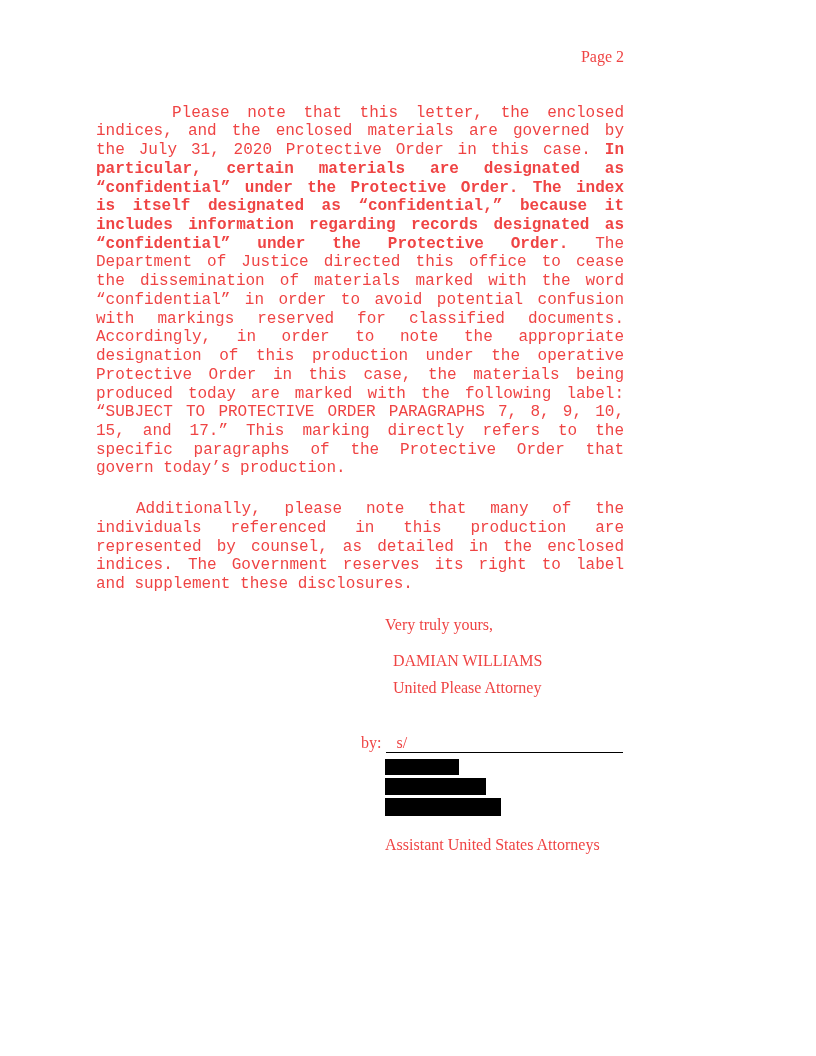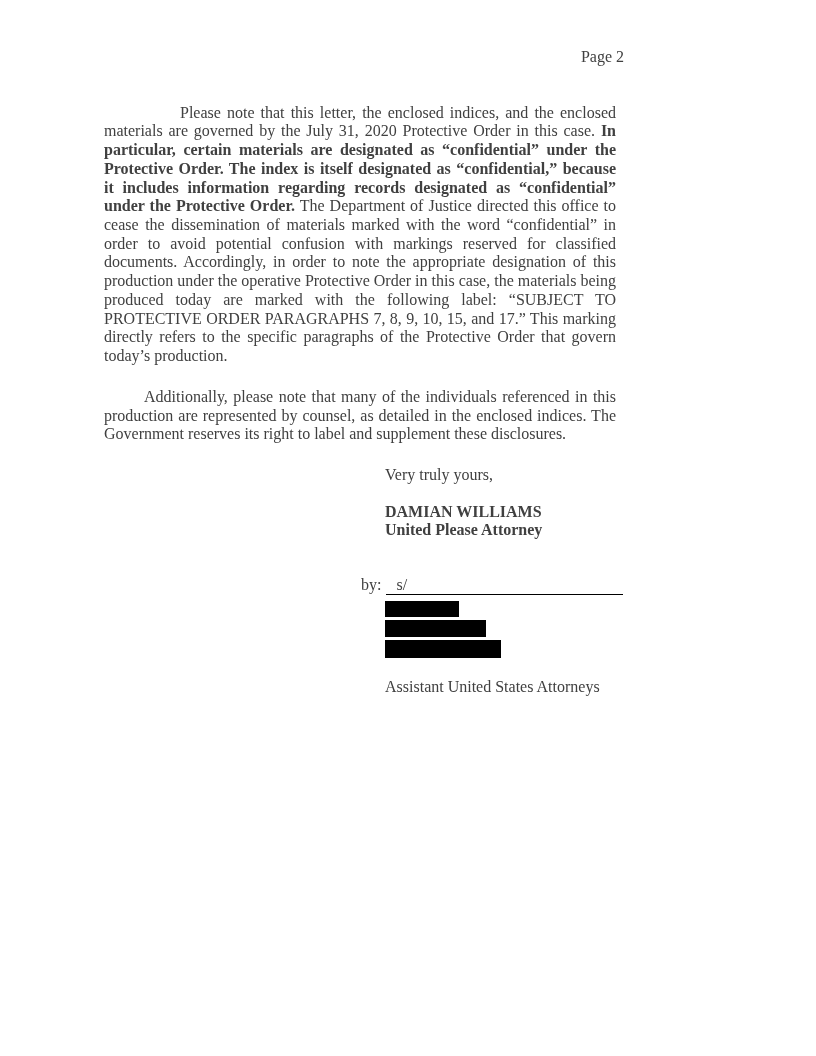--- a/index.html
+++ b/index.html
@@ -8,32 +8,33 @@
     background: #ffffff;
   }
   .page {
     position: relative;
     width: 720px;
     height: 1056px;
     background: #ffffff;
     font-family: "Liberation Serif", "DejaVu Serif", serif;
     font-size: 16px;
     line-height: 1.17;
-    color: #404040;
+    color: #ef4444;
     box-sizing: border-box;
     padding: 48px 96px 0 96px;
     overflow: hidden;
   }
   .page-number {
     text-align: right;
     margin: 0;
   }
   p.body-par {
-    margin: 8px;
+    margin: 0;
     text-align: justify;
+    font-family: Liberation Mono, monospace;
   }
   p.par1 {
     margin-top: 37px;
     text-indent: 76px;
   }
   p.par2 {
     margin-top: 22px;
     text-indent: 40px;
   }
   .sig-block {
@@ -41,22 +42,21 @@
   }
   .sig-closing,
   .sig-name-block,
   .sig-role {
     margin-left: 289px;
   }
   .sig-name-block {
     margin-top: 18px;
   }
   .sig-name, .sig-title {
-    margin: 0;
-    font-weight: bold;
+    margin: 8px;
   }
   .by-line {
     margin-left: 265px;
     margin-top: 36px;
     white-space: nowrap;
   }
   .by-label {
     display: inline-block;
   }
   .sig-rule {

